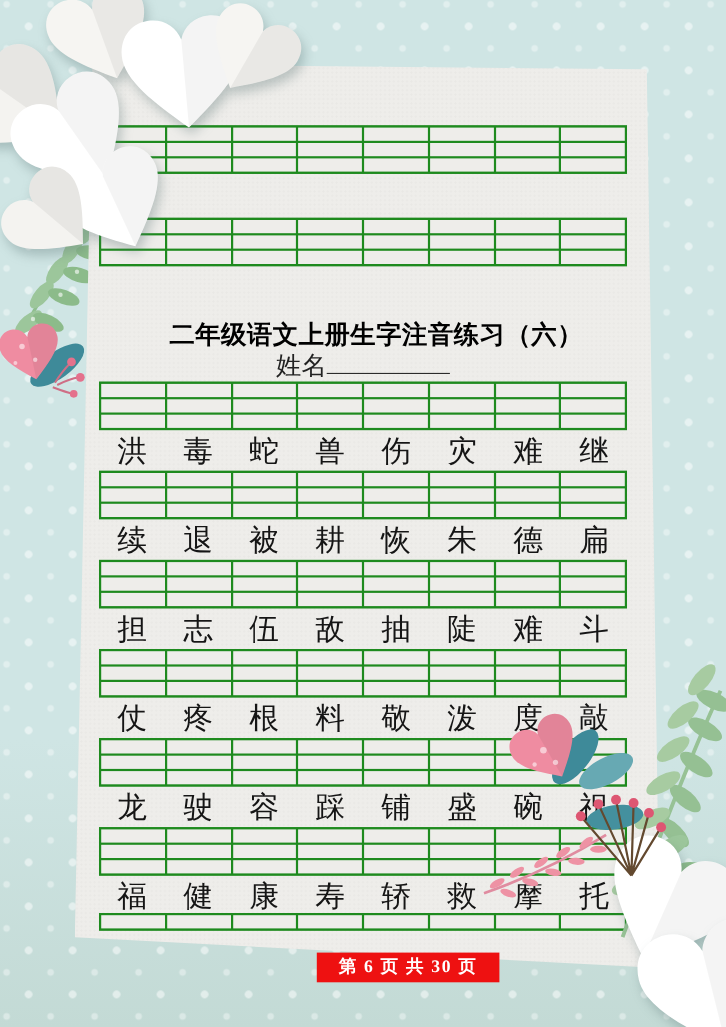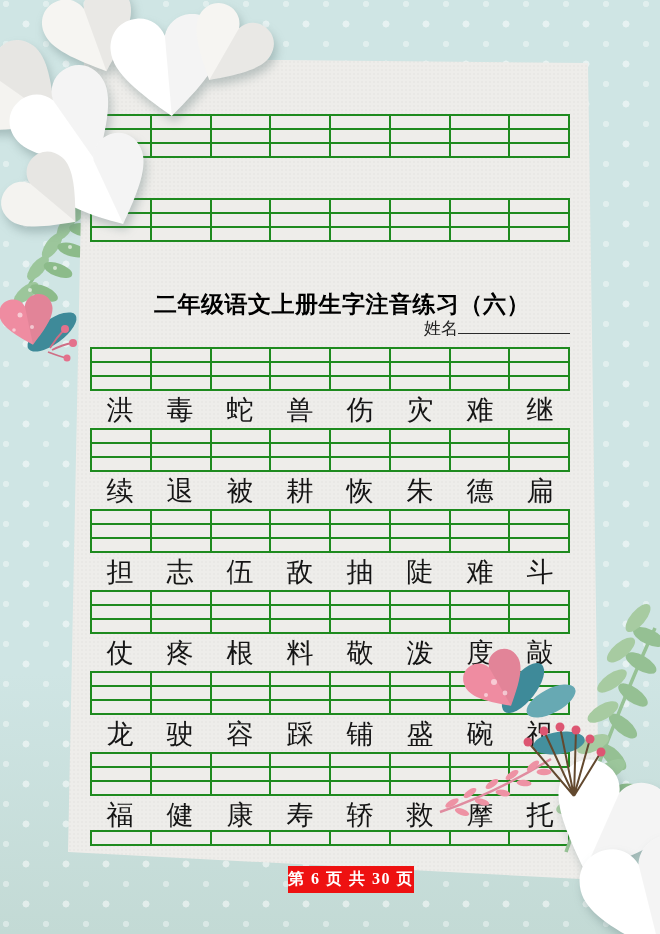--- a/index.html
+++ b/index.html
@@ -25,29 +25,29 @@
     background-size:4px 4px;
     clip-path:polygon(20px 22px,524px 27px,536px 844px,4px 816px);
     filter:drop-shadow(0 6px 9px rgba(70,100,100,.38));}
   .pgrid{position:absolute;left:26px;width:480px;box-sizing:border-box;
     border:2px solid var(--grid-green,#1e8a1e);background:var(--grid-green,#1e8a1e);
     display:grid;grid-template-columns:repeat(8,1fr);gap:2px;}
   .g-cell{height:12px;background:var(--paper,#eeedea);}
   .title{position:absolute;left:26px;width:480px;top:242px;margin:12px;text-align:center;
     font-family:"Liberation Serif","DejaVu Serif",serif;font-size:23px;line-height:30px;
     font-weight:bold;color:#000;letter-spacing:0.5px;}
-  .name-row{position:absolute;left:26px;width:480px;top:281px;text-align:right;
-    font-family:Liberation Serif, serif;font-size:17px;color:#222;}
+  .name-row{position:absolute;left:26px;width:480px;top:281px;text-align:center;
+    font-family:Liberation Serif, serif;font-size:23px;color:#222;}
   .name-row .u-line{display:inline-block;width:112px;border-bottom:1.6px solid #2b2b2b;height:16px;vertical-align:baseline;}
   .char-row{position:absolute;left:26px;width:480px;height:34px;line-height:34px;
     display:grid;grid-template-columns:repeat(8,1fr);justify-items:center;
     font-family:"Liberation Serif","DejaVu Serif",serif;font-size:27px;color:var(--ink,#151515);}
   .page-badge{position:absolute;left:288px;top:866px;z-index:4;height:27px;
     background:var(--badge-red,#ee1111);color:var(--badge-text,#fff);
-    display:flex;align-items:center;padding:0 0;
+    display:flex;align-items:center;padding:0 20px;
     font-size:16px;font-weight:bold;letter-spacing:1.5px;
     font-family:"Liberation Serif","DejaVu Serif",serif;}
   .shadowed{filter:drop-shadow(3px 6px 5px rgba(90,115,115,.35));}
 </style>
 </head>
 <body>
 
 <div class="stage">
   <div class="bg-dots"></div>
 

